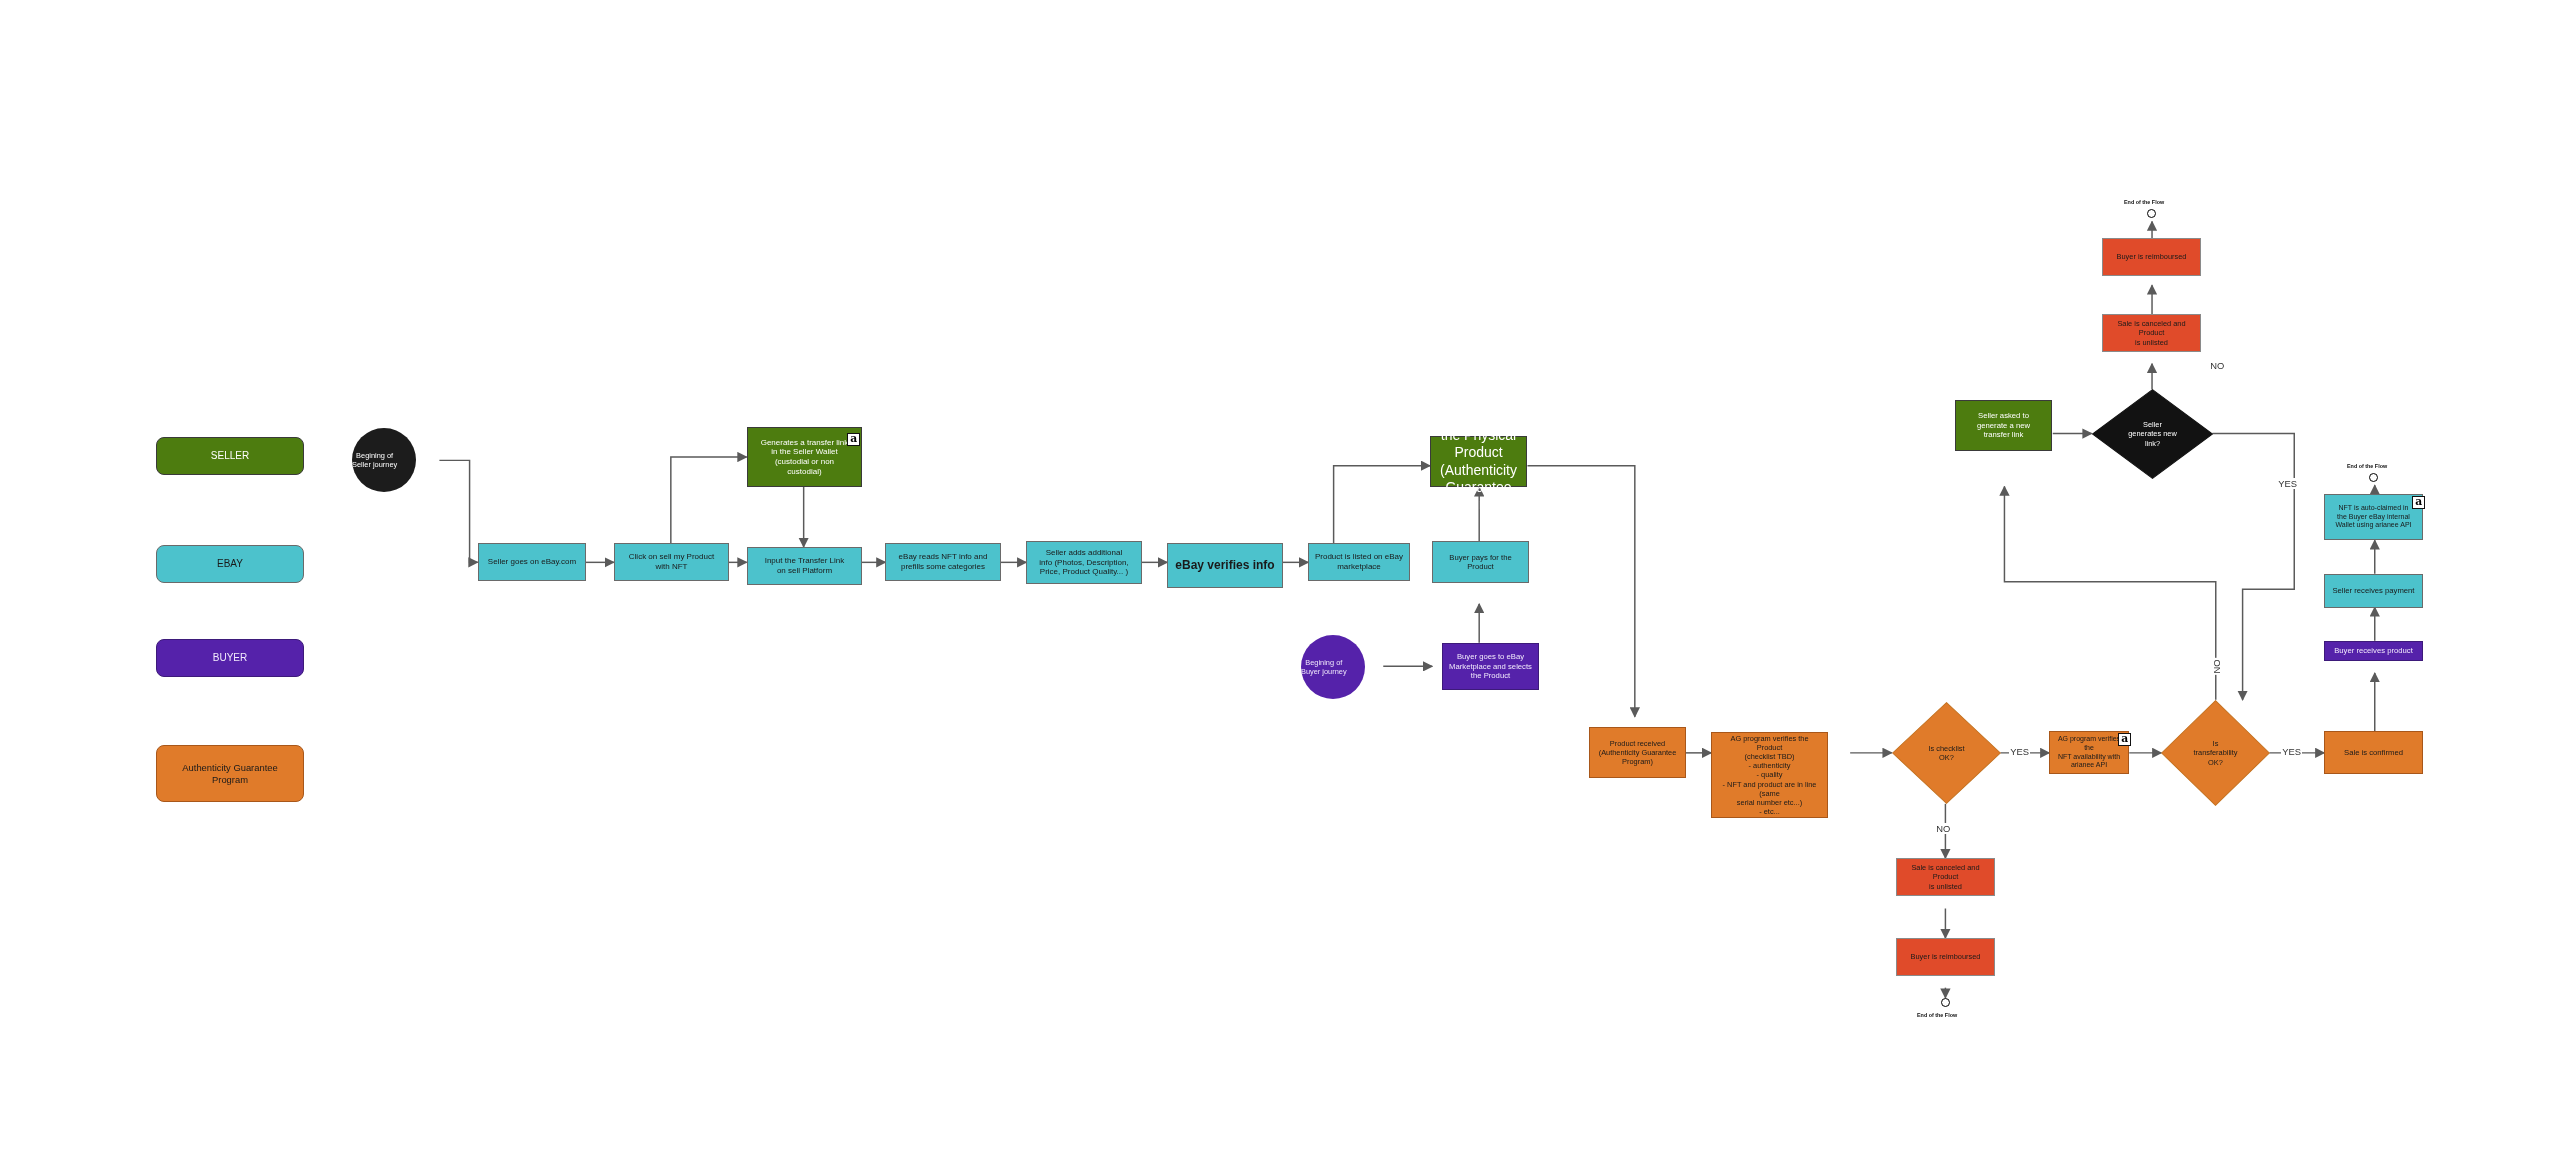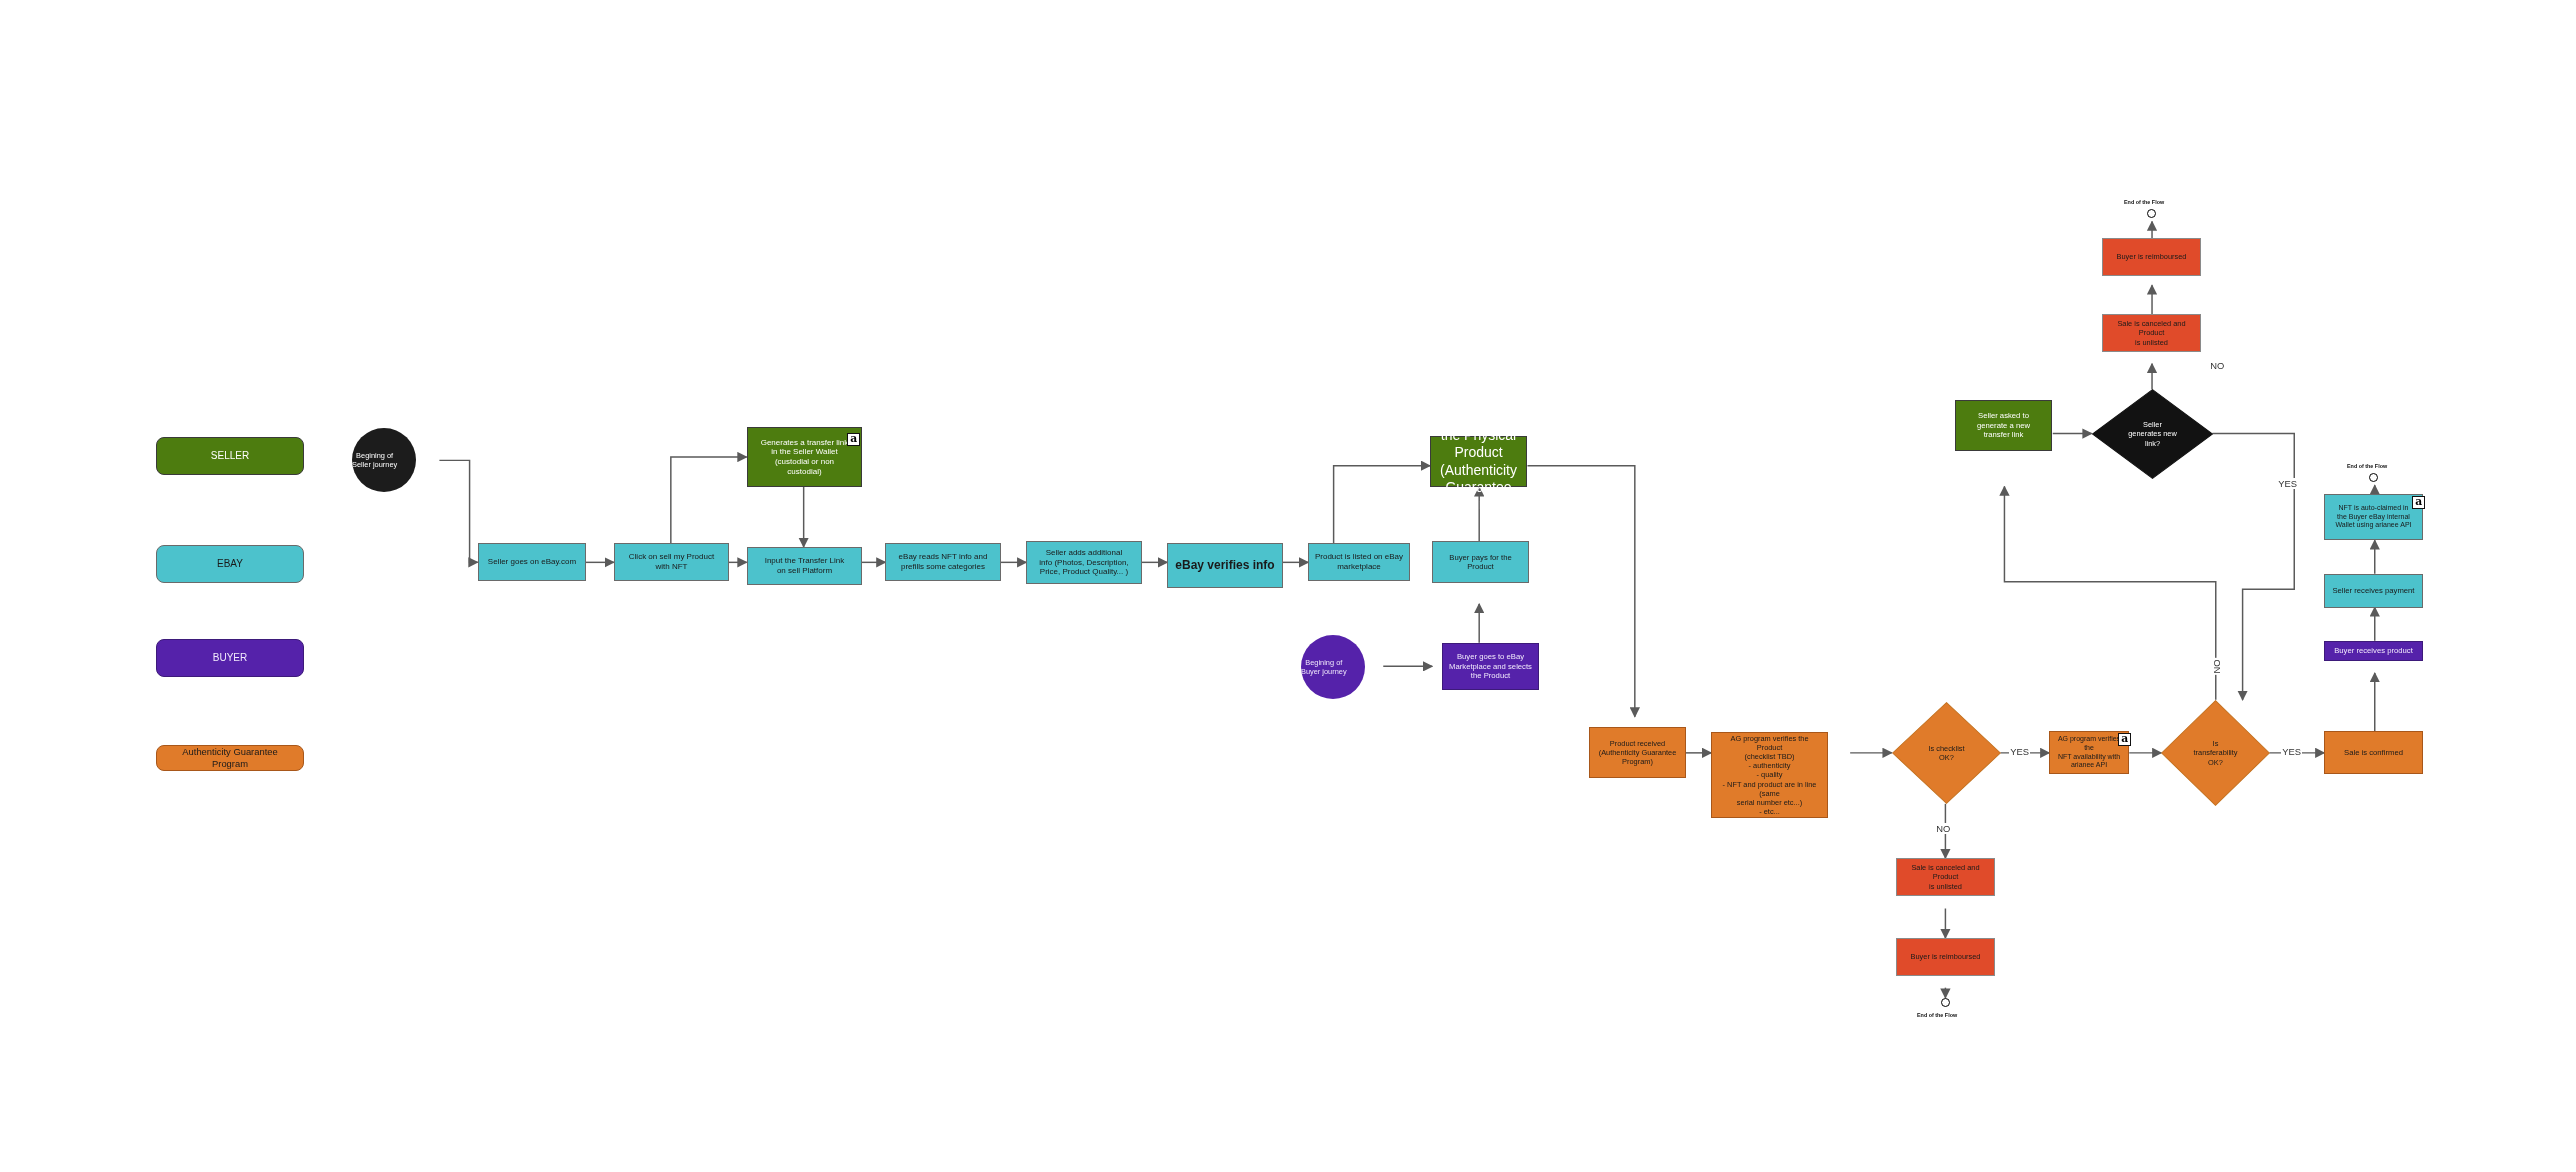--- a/index.html
+++ b/index.html
@@ -224,21 +224,21 @@
 
   <div class="legend c-black" style="left:156px; top:437px; width:148px; height:38px; font-size:10px;">
     <span>SELLER</span>
   </div>
   <div class="legend c-teal" style="left:156px; top:545px; width:148px; height:38px; font-size:10px;">
     <span>EBAY</span>
   </div>
   <div class="legend c-purple" style="left:156px; top:639px; width:148px; height:38px; font-size:10px;">
     <span>BUYER</span>
   </div>
-  <div class="legend c-orange" style="left:156px; top:745px; width:148px; height:26px; font-size:9.4px;">
+  <div class="legend c-orange" style="left:156px; top:745px; width:148px; height:57px; font-size:9.4px;">
     <span>Authenticity Guarantee
 Program</span>
   </div>
 
   <div class="circle-node c-black" style="left:352px; top:428px; width:64px; height:64px; font-size:7.4px;">
     <span>Begining of
 Seller journey</span>
   </div>
   <div class="circle-node c-purple" style="left:1301px; top:635px; width:64px; height:64px; font-size:7.4px;">
     <span>Begining of

